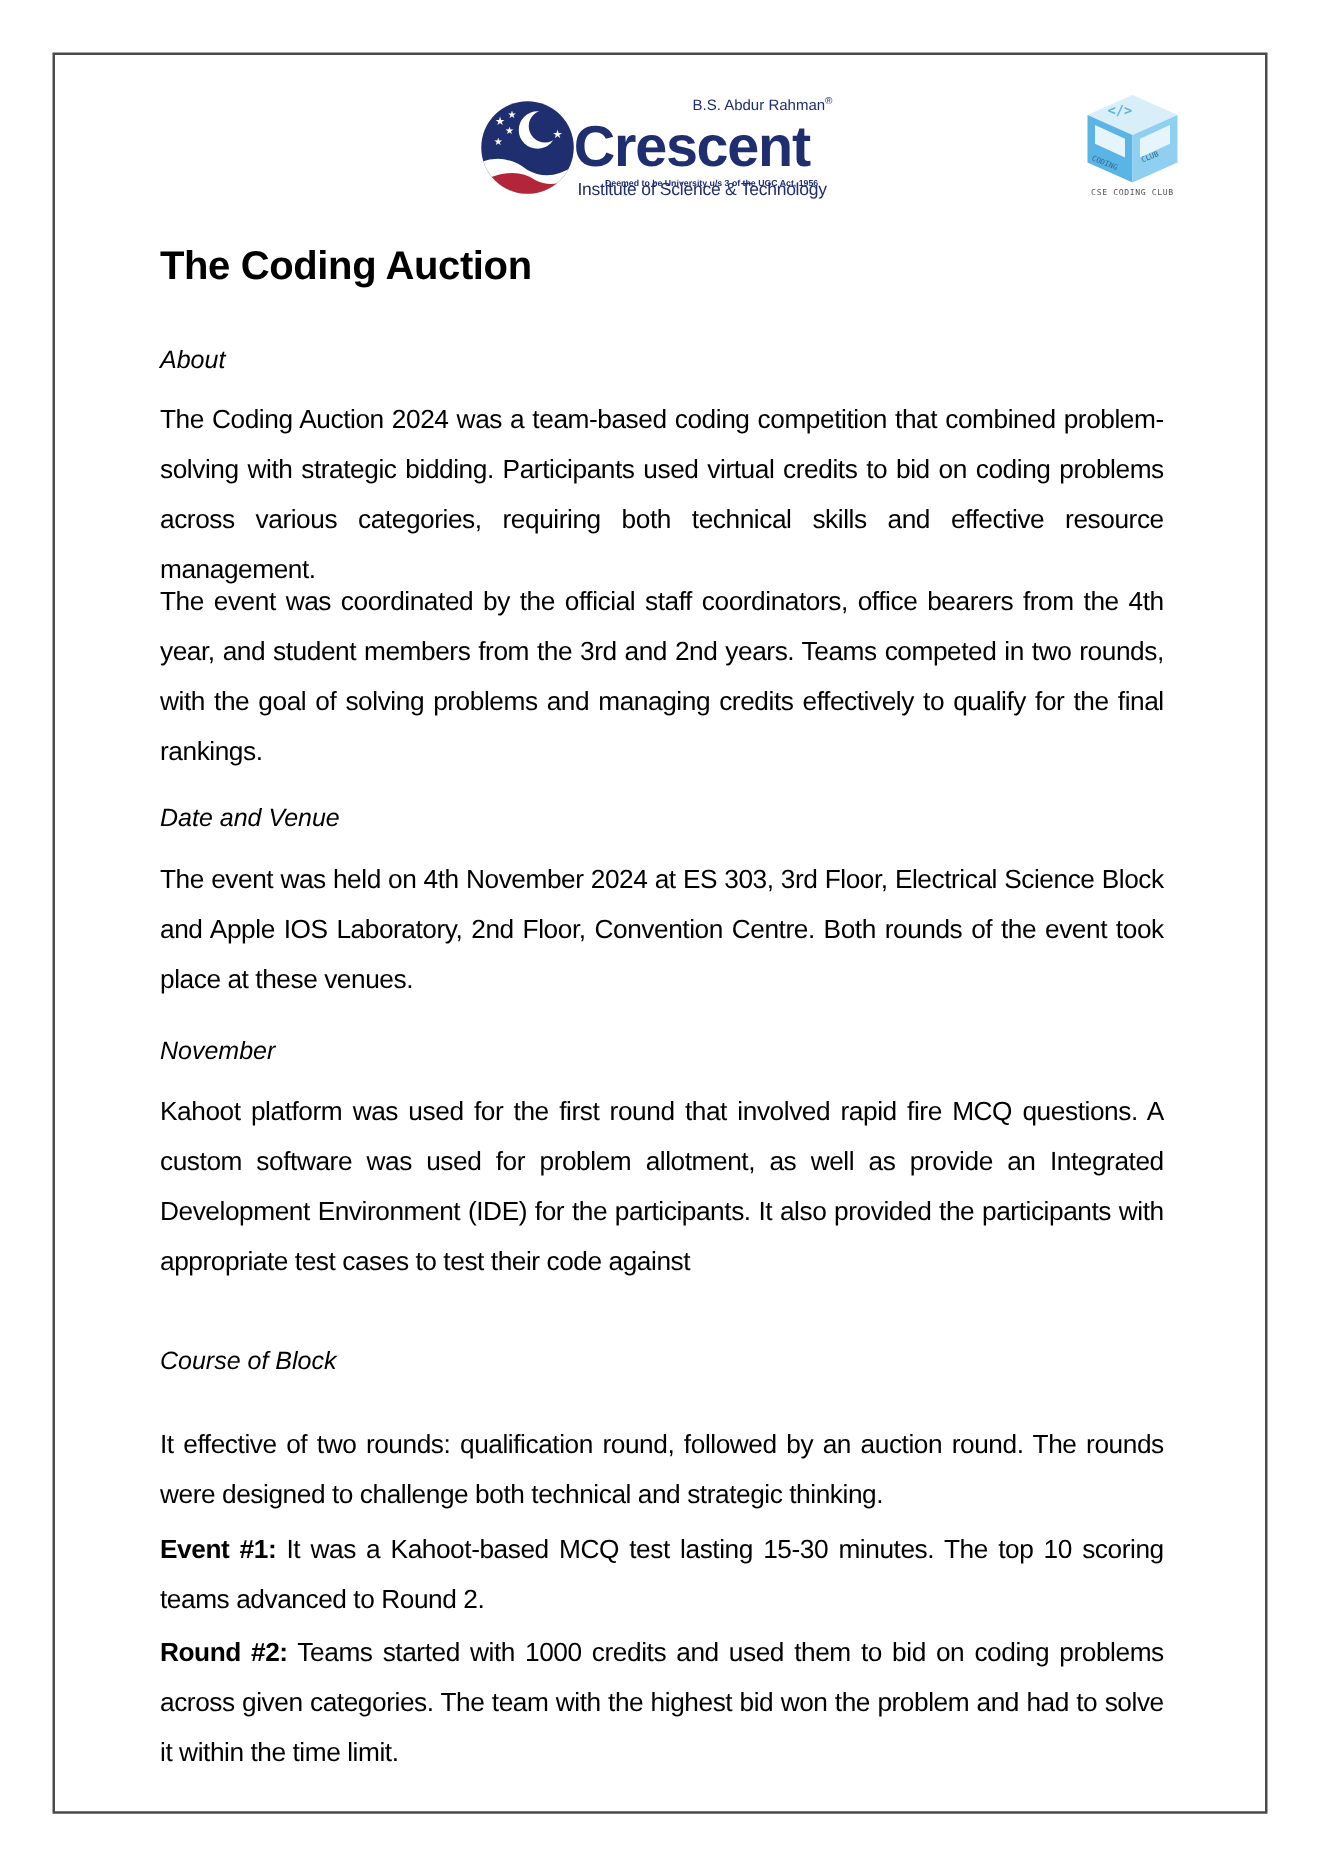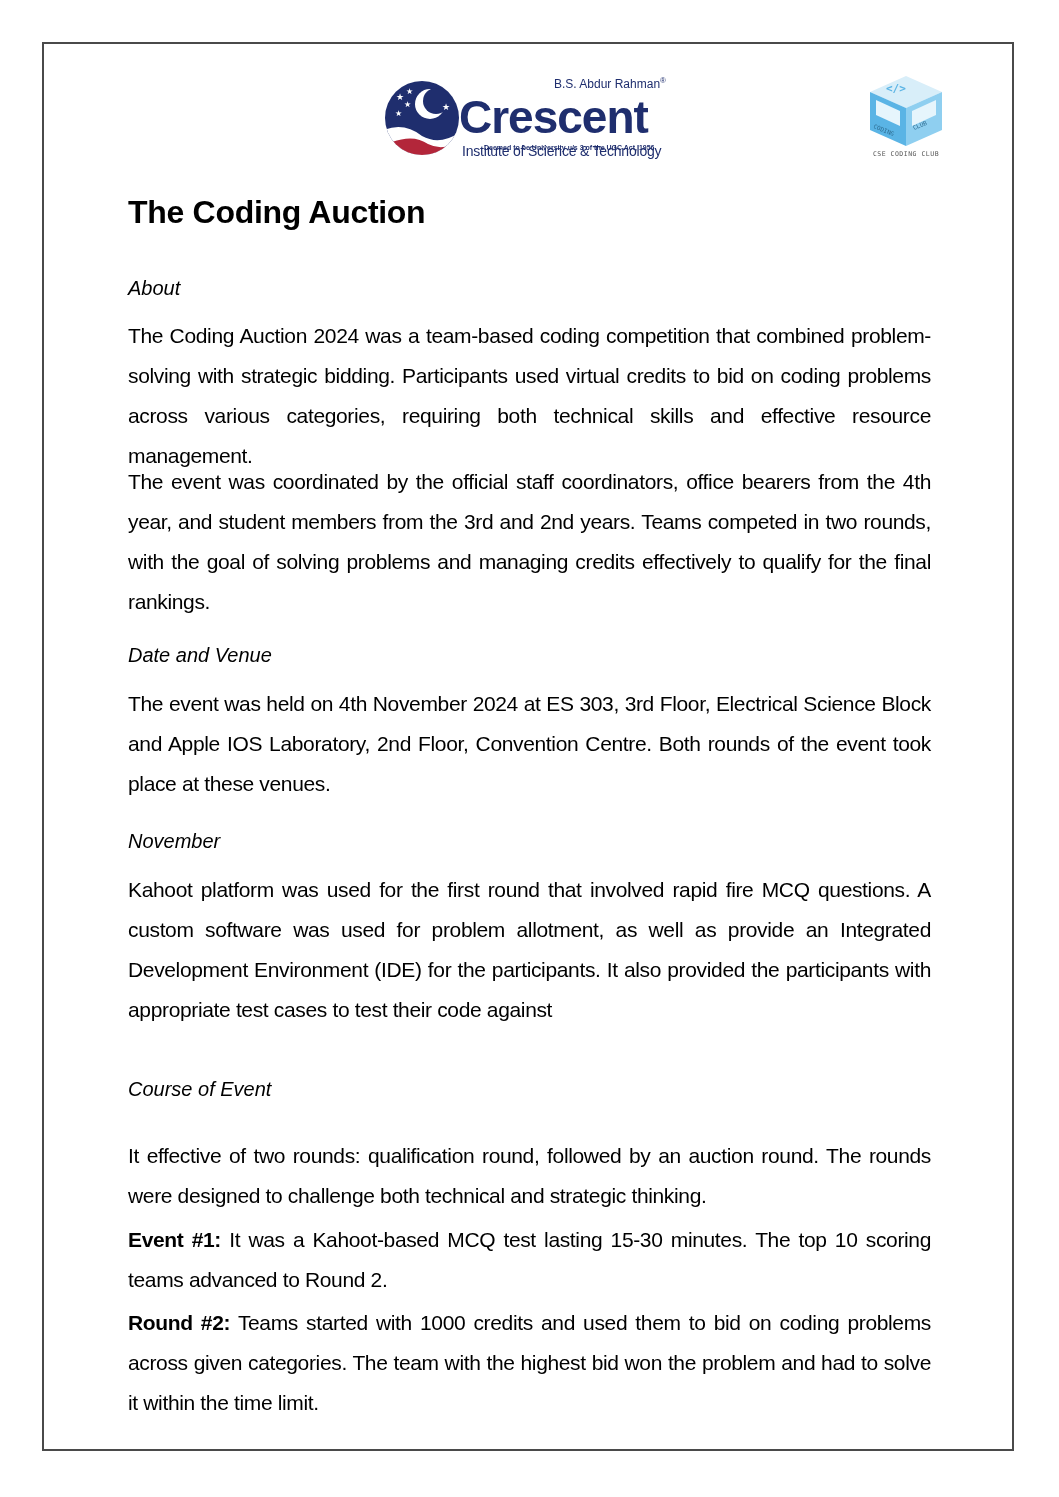--- a/index.html
+++ b/index.html
@@ -191,19 +191,19 @@
   <p class="section-heading" style="top:88px">About</p>
   <p class="para" style="top:130px">The Coding Auction 2024 was a team-based coding competition that combined problem-solving with strategic bidding. Participants used virtual credits to bid on coding problems across various categories, requiring both technical skills and effective resource management.</p>
   <p class="para" style="top:276px">The event was coordinated by the official staff coordinators, office bearers from the 4th year, and student members from the 3rd and 2nd years. Teams competed in two rounds, with the goal of solving problems and managing credits effectively to qualify for the final rankings.</p>
 
   <p class="section-heading" style="top:455px">Date and Venue</p>
   <p class="para" style="top:498px">The event was held on 4th November 2024 at ES 303, 3rd Floor, Electrical Science Block and Apple IOS Laboratory, 2nd Floor, Convention Centre. Both rounds of the event took place at these venues.</p>
 
   <p class="section-heading" style="top:641px">November</p>
   <p class="para" style="top:684px">Kahoot platform was used for the first round that involved rapid fire MCQ questions. A custom software was used for problem allotment, as well as provide an Integrated Development Environment (IDE) for the participants. It also provided the participants with appropriate test cases to test their code against</p>
 
-  <p class="section-heading" style="top:889px">Course of Event</p>
+  <p class="section-heading" style="top:889px">Course of Block</p>
   <p class="para" style="top:950px">It effective of two rounds: qualification round, followed by an auction round. The rounds were designed to challenge both technical and strategic thinking.</p>
 
   <p class="para" style="top:1034px"><b>Event #1:</b><span> It was a Kahoot-based MCQ test lasting 15-30 minutes. The top 10 scoring teams advanced to Round 2.</span></p>
 
   <p class="para" style="top:1117px"><b>Round #2:</b><span> Teams started with 1000 credits and used them to bid on coding problems across given categories. The team with the highest bid won the problem and had to solve it within the time limit.</span></p>
 </div>
 
 </body></html>

